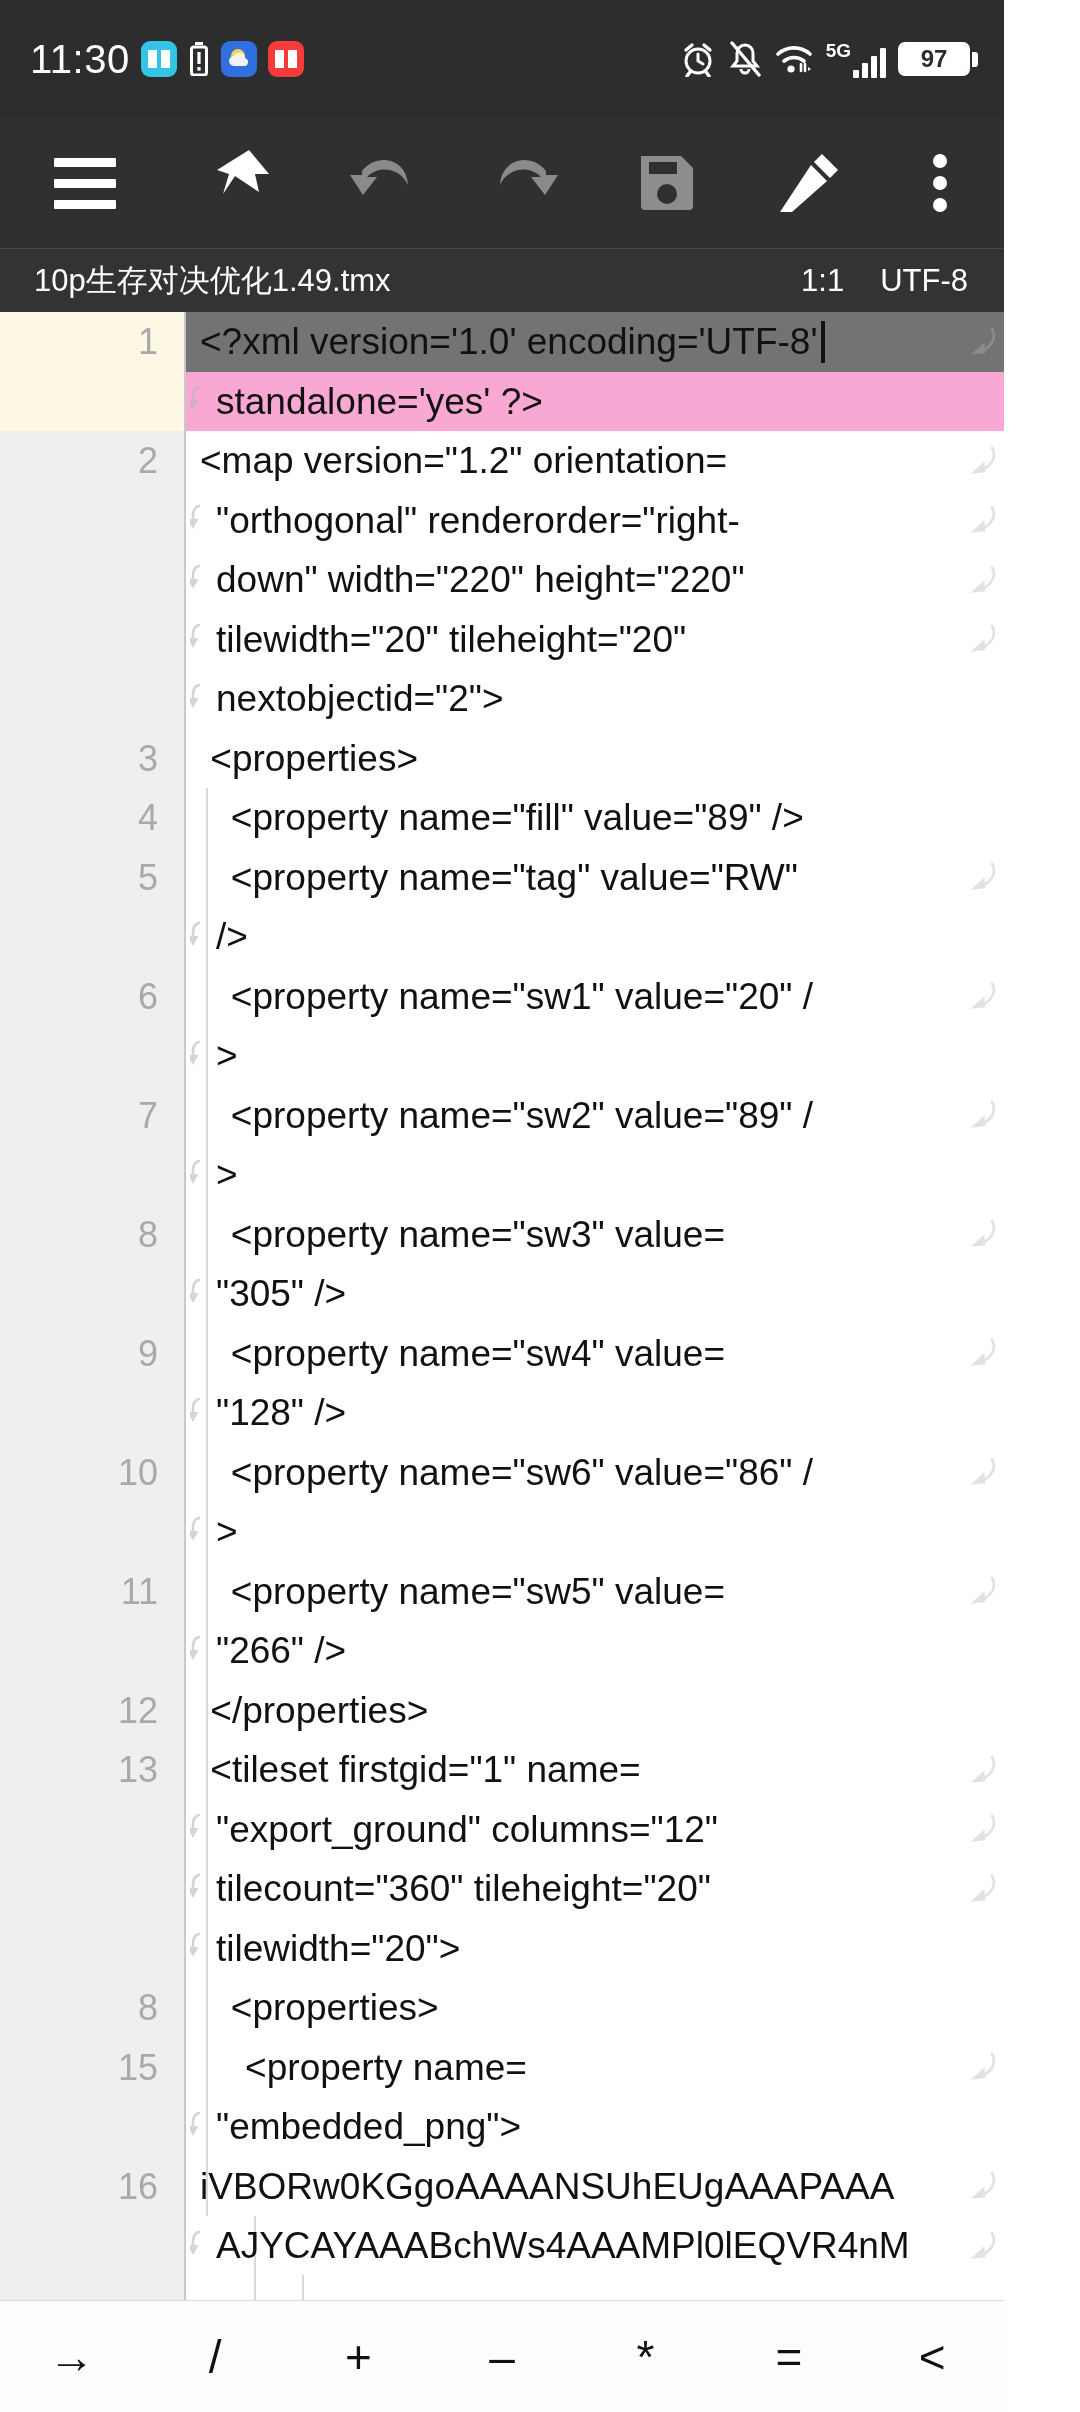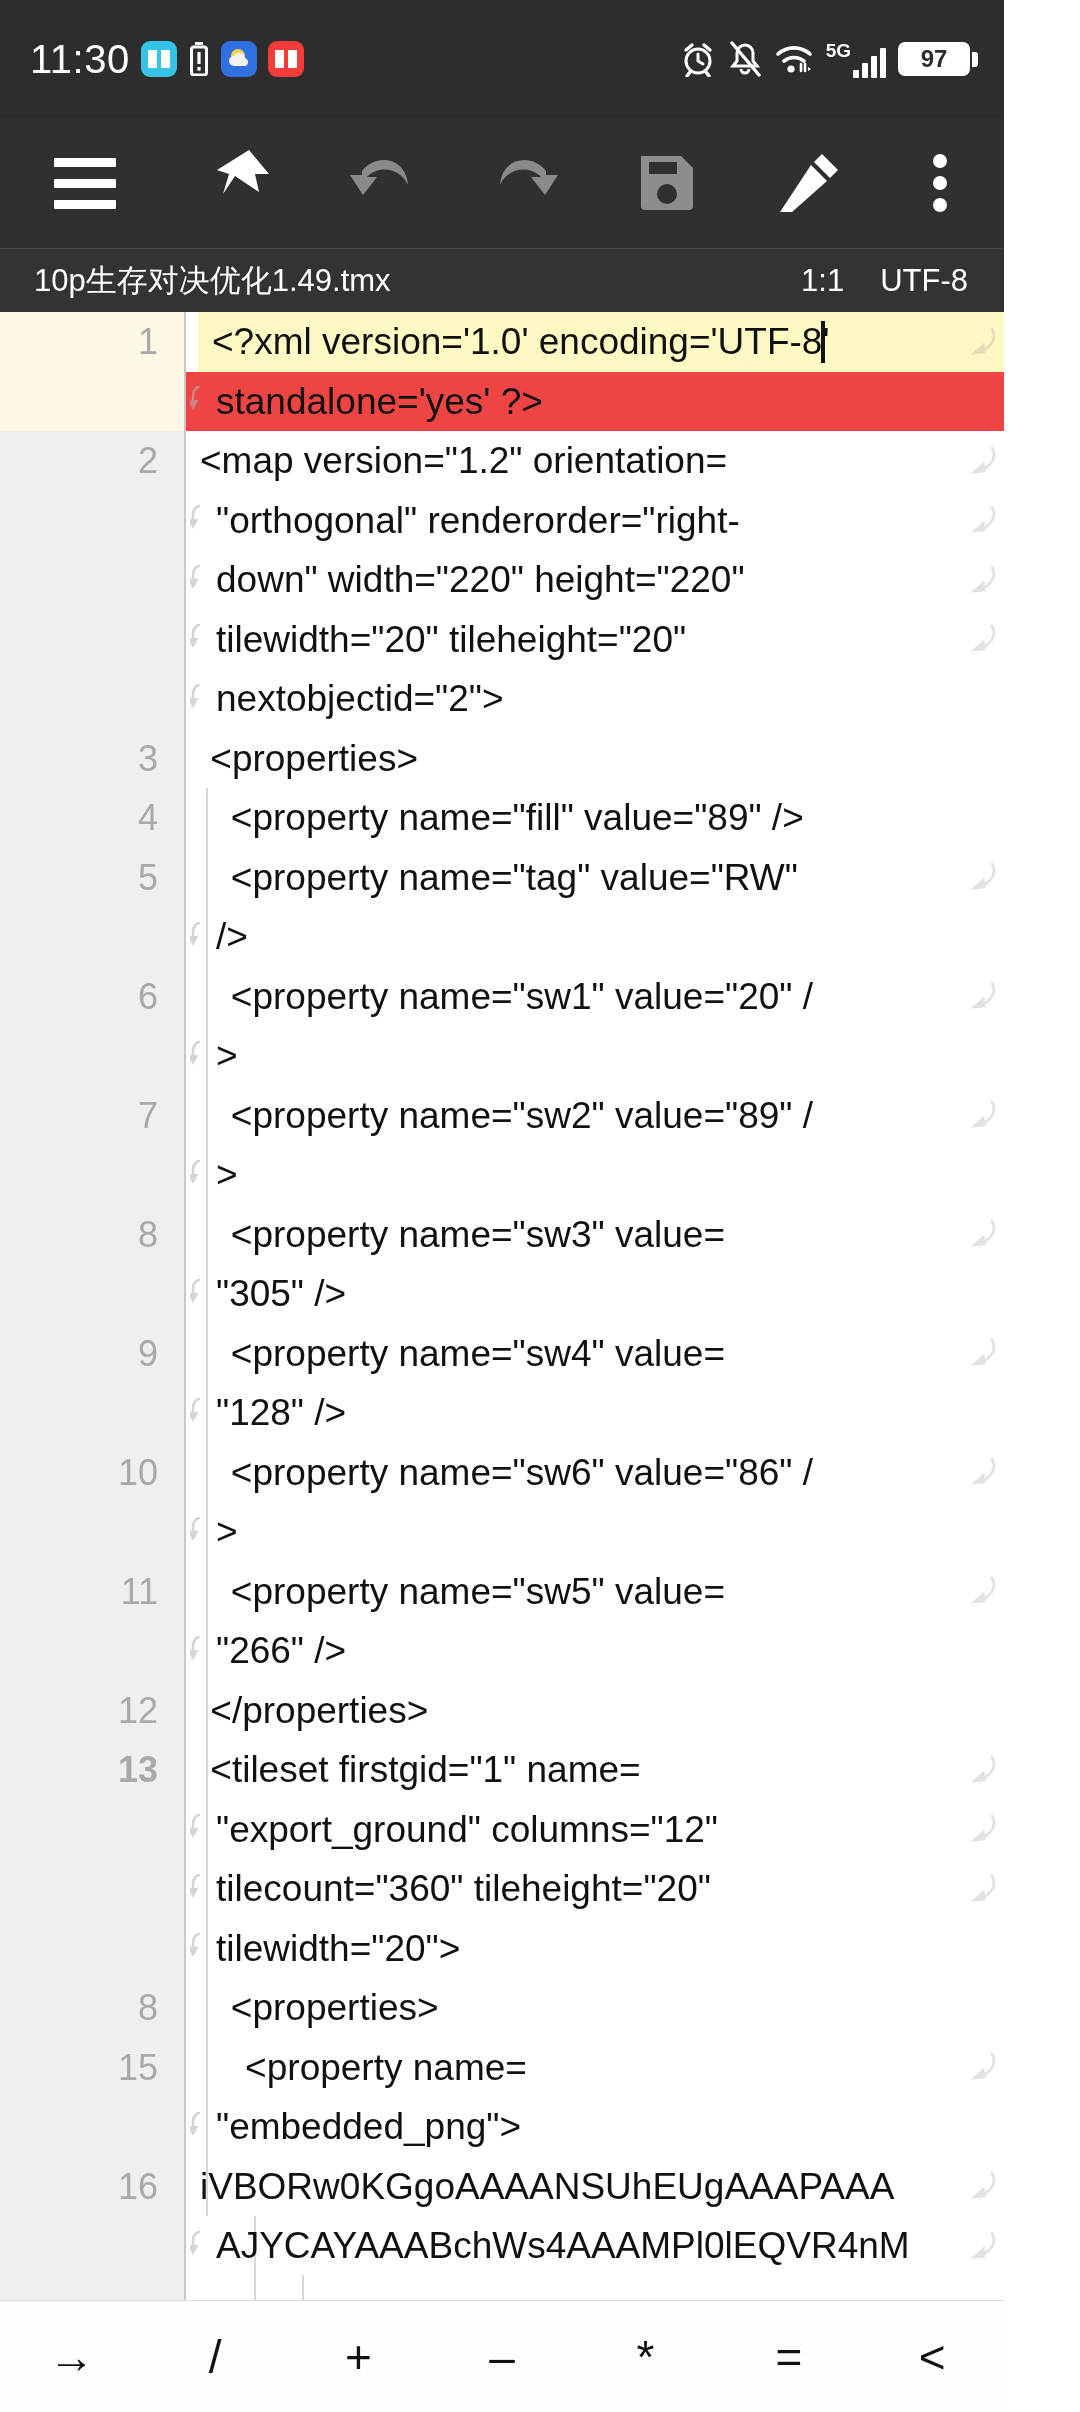--- a/index.html
+++ b/index.html
@@ -308,21 +308,21 @@
           <div class="ln">10</div>
         </div>
         <div class="row" style="position: absolute; left: 0px; right: 0px; top: 1190px;"></div>
         <div class="row" style="position: absolute; left: 0px; right: 0px; top: 1249.5px;">
           <div class="ln">11</div>
         </div>
         <div class="row" style="position: absolute; left: 0px; right: 0px; top: 1309px;"></div>
         <div class="row" style="position: absolute; left: 0px; right: 0px; top: 1368.5px;">
           <div class="ln">12</div>
         </div>
-        <div class="row" style="position: absolute; left: 4px; right: 0px; top: 1428px; font-weight: bold;">
+        <div class="row" style="position: absolute; left: 4px; right: 0px; top: 1428px;">
           <div class="ln">13</div>
         </div>
         <div class="row" style="position: absolute; left: 0px; right: 0px; top: 1487.5px;"></div>
         <div class="row" style="position: absolute; left: 0px; right: 0px; top: 1547px;"></div>
         <div class="row" style="position: absolute; left: 0px; right: 0px; top: 1606.5px;"></div>
         <div class="row" style="position: absolute; left: 0px; right: 0px; top: 1666px;">
           <div class="ln">8</div>
         </div>
         <div class="row" style="position: absolute; left: 0px; right: 0px; top: 1725.5px;">
           <div class="ln">15</div>
@@ -331,30 +331,30 @@
         <div class="row" style="position: absolute; left: 0px; right: 0px; top: 1844.5px;">
           <div class="ln">16</div>
         </div>
         <div class="row" style="position: absolute; left: 0px; right: 0px; top: 1904px;"></div>
       </div>
     <div class="code" id="code">
 
       <div class="iguide" style="left:20px;  top:476px;  height:1428px;"></div>
       <div class="iguide" style="left:68px;  top:1904px; height:238px;"></div>
       <div class="iguide" style="left:116px; top:1963px; height:179px;"></div>
-    <div class="row" style="position: absolute; left: 12px; right: 0px; top: 0px; background: #fef9c3;">
+    <div class="row" style="position: absolute; left: 0px; right: 0px; top: 0px; background: #737373;">
           <div class="codeline" style="padding-left: 14px;">&lt;?xml version='1.0' encoding='UTF-8'</div>
           <span class="eolmark">
             <svg viewBox="0 0 36 36">
               <path d="M30 5 C34 12 32 20 22 26" stroke="#b8b4aa" stroke-width="2.8" fill="none" stroke-linecap="round"></path>
               <path d="M8 30 L23 30 L23 19 Z" fill="#b8b4aa" transform="rotate(-6 16 25)"></path>
             </svg>
           </span>
         </div>
-        <div class="row" style="position: absolute; left: 0px; right: 0px; top: 59.5px; background: #ef4444;">
+        <div class="row" style="position: absolute; left: 0px; right: 0px; top: 59.5px; background: #f9a8d4;">
           <div class="codeline" style="padding-left: 30px;">standalone='yes' ?&gt;</div>
           <span class="wrapmark" style="left: 4px;">
             <svg viewBox="0 0 34 34">
               <path d="M9 3 C9 3 3 4 3 12 L3 22" stroke="#b3b3b3" stroke-width="2.6" fill="none" stroke-linecap="round"></path>
               <path d="M3 30 L8.5 20 L-2.5 20 Z" fill="#b3b3b3" transform="translate(0,-4)"></path>
             </svg>
           </span>
         </div>
         <div class="row" style="position: absolute; left: 0px; right: 0px; top: 119px;">
           <div class="codeline" style="padding-left: 14px;">&lt;map version="1.2" orientation=</div>

